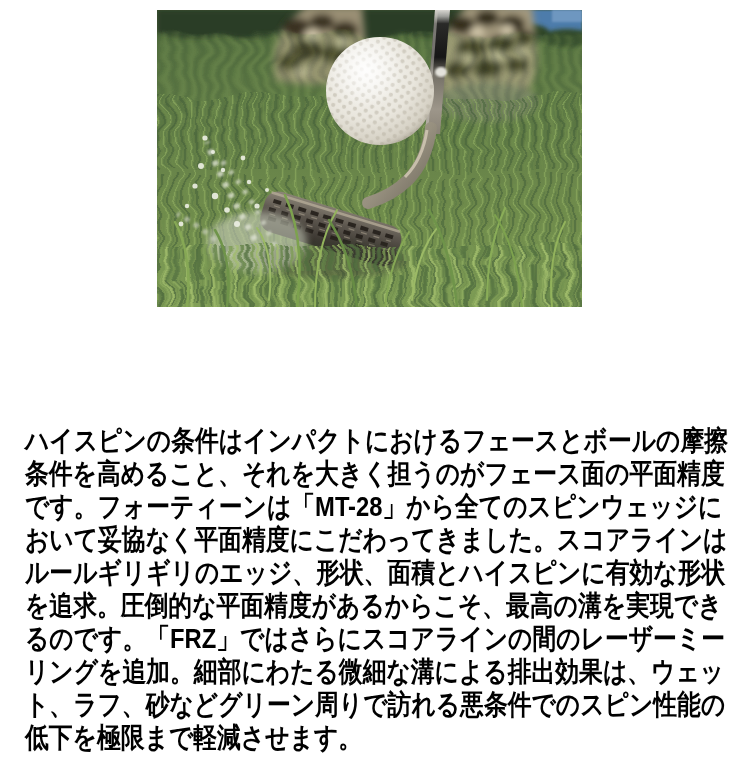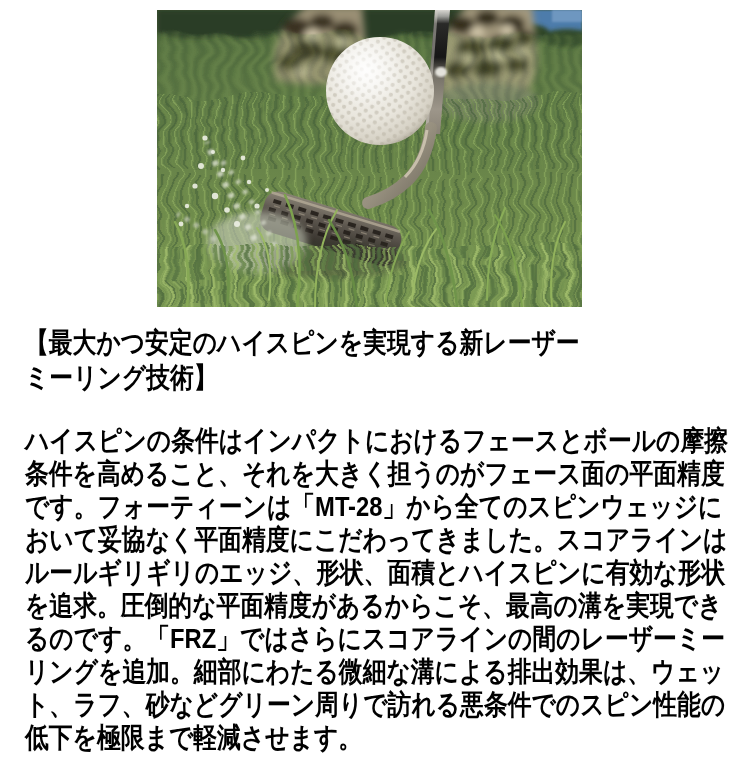--- a/index.html
+++ b/index.html
@@ -225,24 +225,20 @@
         <path d="M330,290 C 330,255 336,225 348,198" stroke="#8aad58" stroke-width="2"></path>
         <path d="M365,297 C 362,260 354,230 338,205" stroke="#7da24e" stroke-width="2"></path>
         <path d="M30,297 C 34,262 30,235 18,212" stroke="#86a855" stroke-width="2.5"></path>
         <path d="M70,297 C 74,266 70,240 58,220" stroke="#6f944a" stroke-width="2.5"></path>
         <path d="M395,297 C 392,262 396,235 408,212" stroke="#93b35c" stroke-width="2"></path>
         <path d="M112,290 C 116,258 112,236 100,218" stroke="#9cba66" stroke-width="2"></path>
       </g>
     </svg>
   </figure>
 
-  <h2 class="heading">
-    <div class="jline">【最大かつ安定のハイスピンを実現する新レーザー</div>
-    <div class="jline">ミーリング技術】</div>
-  </h2>
 
   <div class="copy">
     <div class="jline">ハイスピンの条件はインパクトにおけるフェースとボールの摩擦</div>
     <div class="jline">条件を高めること、それを大きく担うのがフェース面の平面精度</div>
     <div class="jline">です。フォーティーンは「MT-28」から全てのスピンウェッジに</div>
     <div class="jline">おいて妥協なく平面精度にこだわってきました。スコアラインは</div>
     <div class="jline">ルールギリギリのエッジ、形状、面積とハイスピンに有効な形状</div>
     <div class="jline">を追求。圧倒的な平面精度があるからこそ、最高の溝を実現でき</div>
     <div class="jline">るのです。「FRZ」ではさらにスコアラインの間のレーザーミー</div>
     <div class="jline">リングを追加。細部にわたる微細な溝による排出効果は、ウェッ</div>

